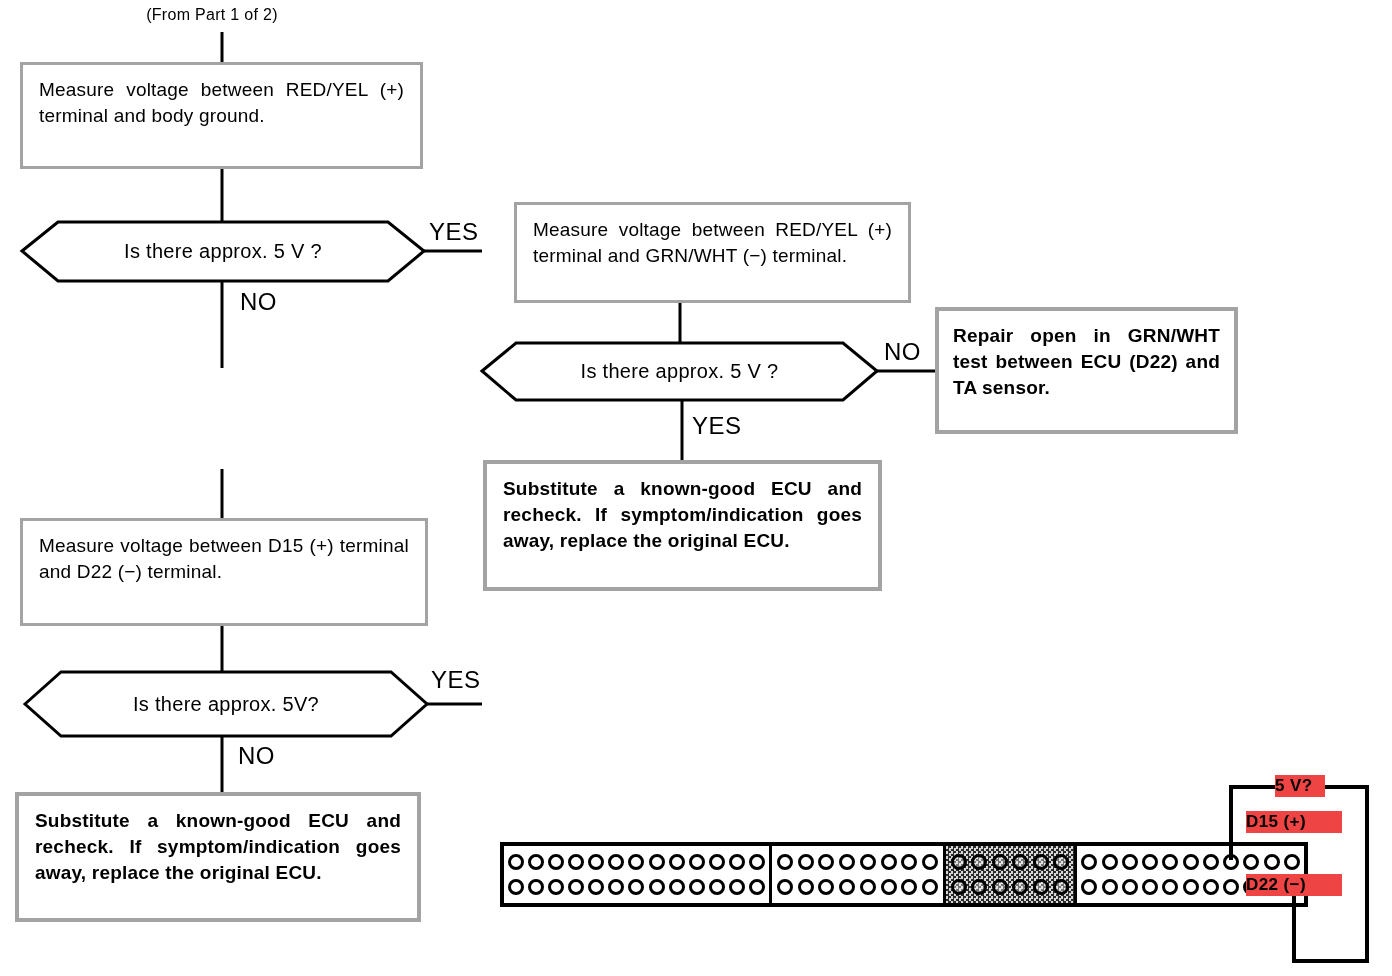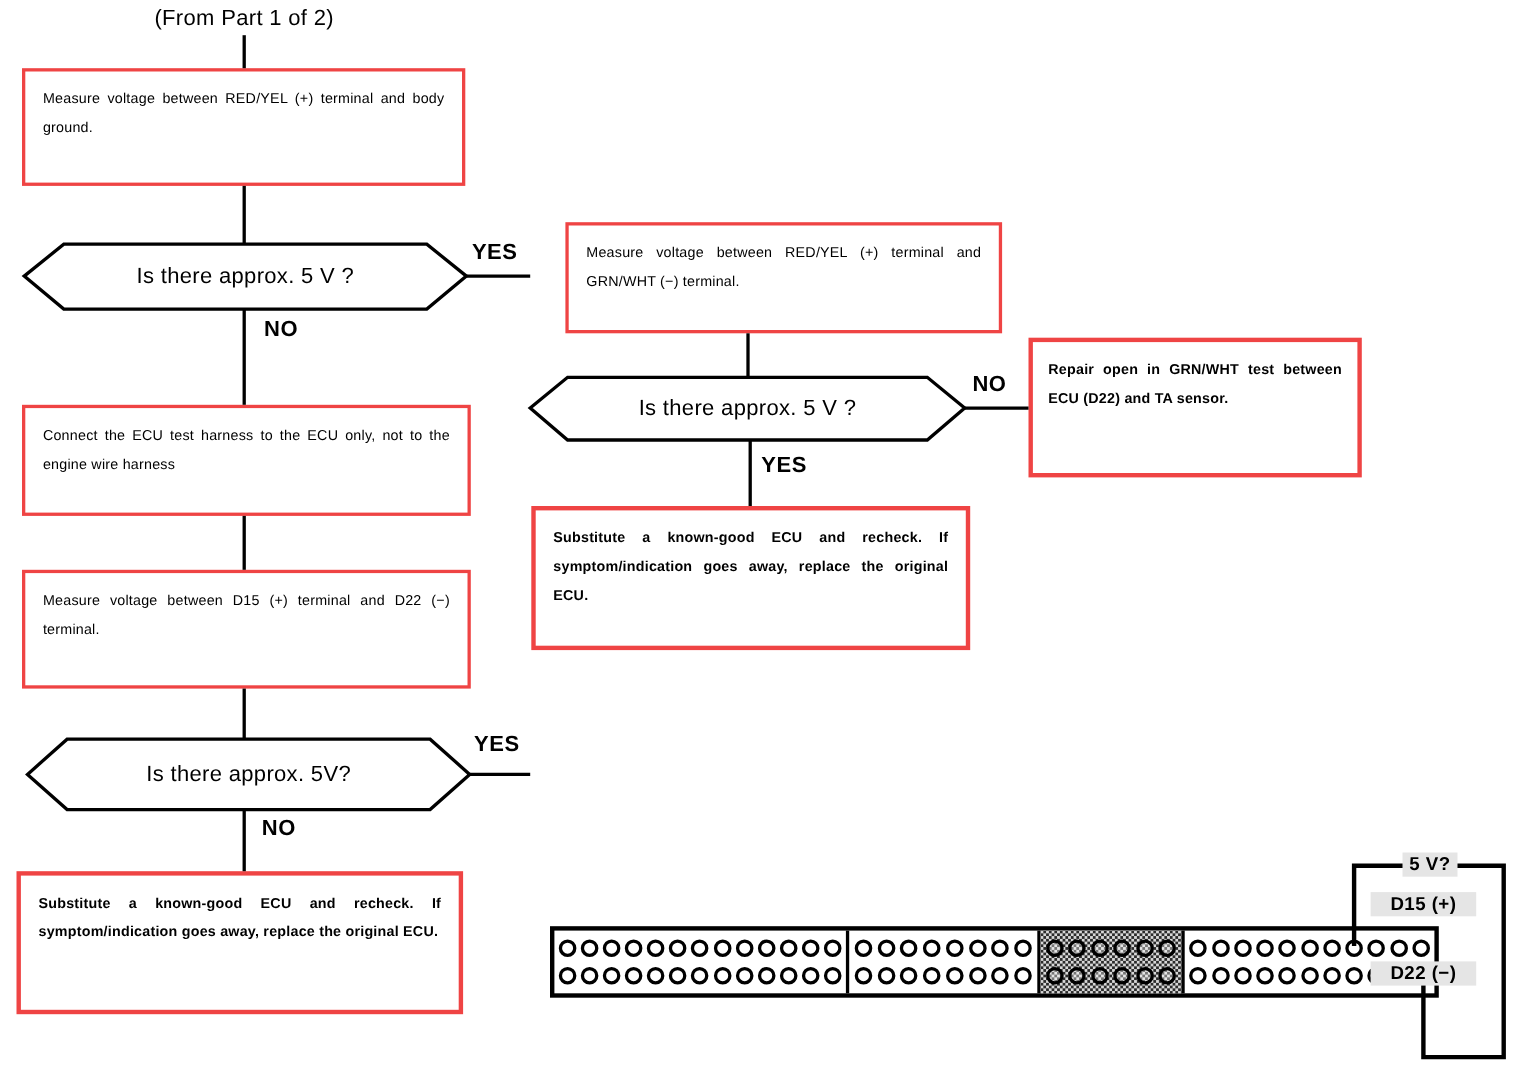--- a/index.html
+++ b/index.html
@@ -4,22 +4,22 @@
 <style>
   html,body{margin:0;padding:0;}
   body{
     width:1392px;height:976px;position:relative;background:#ffffff;
     font-family:"Liberation Sans",sans-serif;color:#000;overflow:hidden;
   }
   .stage{position:absolute;left:0;top:0;width:1392px;height:976px;}
 
   
   .box{
-    position:absolute;box-sizing:border-box;background:#fff;border:3px solid #ef4444;
-    font-size:13px;line-height:26px;letter-spacing:.2px;
+    position:absolute;box-sizing:border-box;background:#fff;border:3px solid #a3a3a3;
+    font-size:19px;line-height:26px;letter-spacing:.2px;
     padding:12px 16px;text-align:justify;z-index:1;
   }
   .box.bold{font-weight:bold;border-width:4px;}
 
   #box-measure-body    {left:20px;  top:62px;  width:403px; height:107px;}
   #box-measure-grnwht  {left:482px; top:202px; width:397px; height:101px;margin-left:32px;}
   #box-connect-harness {left:20px;  top:368px; width:408px; height:101px;}
   #box-measure-d15d22  {left:20px;  top:518px; width:408px; height:108px;}
   #box-repair-grnwht   {left:935px; top:307px; width:303px; height:127px;padding:12px 14px;}
   #box-substitute-right{left:483px; top:460px; width:399px; height:131px;}
@@ -29,30 +29,30 @@
   
   .dec-text{
     position:absolute;display:flex;align-items:center;justify-content:center;
     font-size:20px;letter-spacing:.3px;z-index:4;text-align:center;
   }
   #dec1-text{left:22px; top:222px;width:402px;height:59px;}
   #dec3-text{left:482px;top:343px;width:395px;height:57px;}
   #dec2-text{left:25px; top:672px;width:402px;height:64px;}
 
   
-  .lbl{position:absolute;font-size:20px;font-weight:bold;z-index:4;letter-spacing:.5px;}
+  .lbl{position:absolute;font-size:24px;font-weight:normal;z-index:4;letter-spacing:.5px;}
   #yes1{left:429px;top:218px;}
   #no1 {left:240px;top:288px;}
   #no2 {left:884px;top:338px;}
   #yes2{left:692px;top:412px;}
   #yes3{left:431px;top:666px;}
   #no3 {left:238px;top:742px;}
 
   #page-title{
-    position:absolute;left:122px;top:6px;width:200px;font-size:20px;
+    position:absolute;left:112px;top:6px;width:200px;font-size:16px;
     letter-spacing:.3px;z-index:4;text-align:center;
   }
 
   
   #connector{
     position:absolute;left:500px;top:842px;width:808px;height:65px;
     border:4px solid #000;box-sizing:border-box;background:#fff;
     display:flex;z-index:1;
   }
   .conn-section{
@@ -68,22 +68,22 @@
     background:repeating-conic-gradient(#2b2b2b 0% 25%, #d8d8d8 0% 50%) 0 0/5px 5px;
   }
   .conn-row{display:flex;justify-content:space-evenly;align-items:center;}
   .pin{
     width:10px;height:10px;border:3px solid #000;border-radius:50%;
     background:#fff;display:inline-block;
   }
   .conn-section.shaded .pin{background:rgba(255,255,255,.35);}
 
   .conn-lbl{
-    position:absolute;font-size:17px;font-weight:bold;background:#e5e5e5;
-    text-align:center;z-index:4;padding:1px 0;letter-spacing:.4px;
+    position:absolute;font-size:17px;font-weight:bold;background:#ef4444;
+    z-index:4;padding:1px 0;letter-spacing:.4px;
   }
   #label-5v {left:1275px;top:775px;width:50px;}
   #label-d15{left:1246px;top:811px;width:96px;}
   #label-d22{left:1246px;top:874px;width:96px;}
 
   
   #wires{position:absolute;left:0;top:0;z-index:3;pointer-events:none;}
 </style>
 </head>
 <body>
@@ -111,21 +111,20 @@
     </g>
     <path d="M1231 860 L1231 787 L1367 787 L1367 961 L1294 961 L1294 887" stroke="#000" stroke-width="4" fill="none"></path>
   </svg>
 
   <div id="page-title">(From Part 1 of 2)</div>
 
   <div class="box" id="box-measure-body">Measure voltage between RED/YEL (+) terminal and body ground.</div>
 
   <div class="box" id="box-measure-grnwht">Measure voltage between RED/YEL (+) terminal and GRN/WHT (−) terminal.</div>
 
-  <div class="box" id="box-connect-harness">Connect the ECU test harness to the ECU only, not to the engine wire harness</div>
 
   <div class="box" id="box-measure-d15d22">Measure voltage between D15 (+) terminal and D22 (−) terminal.</div>
 
   <div class="box bold" id="box-repair-grnwht">Repair open in GRN/WHT test between ECU (D22) and TA sensor.</div>
 
   <div class="box bold" id="box-substitute-right">Substitute a known-good ECU and recheck. If symptom/indication goes away, replace the original ECU.</div>
 
 
   <div class="box bold" id="box-substitute-left">Substitute a known-good ECU and recheck. If symptom/indication goes away, replace the original ECU.</div>
 

